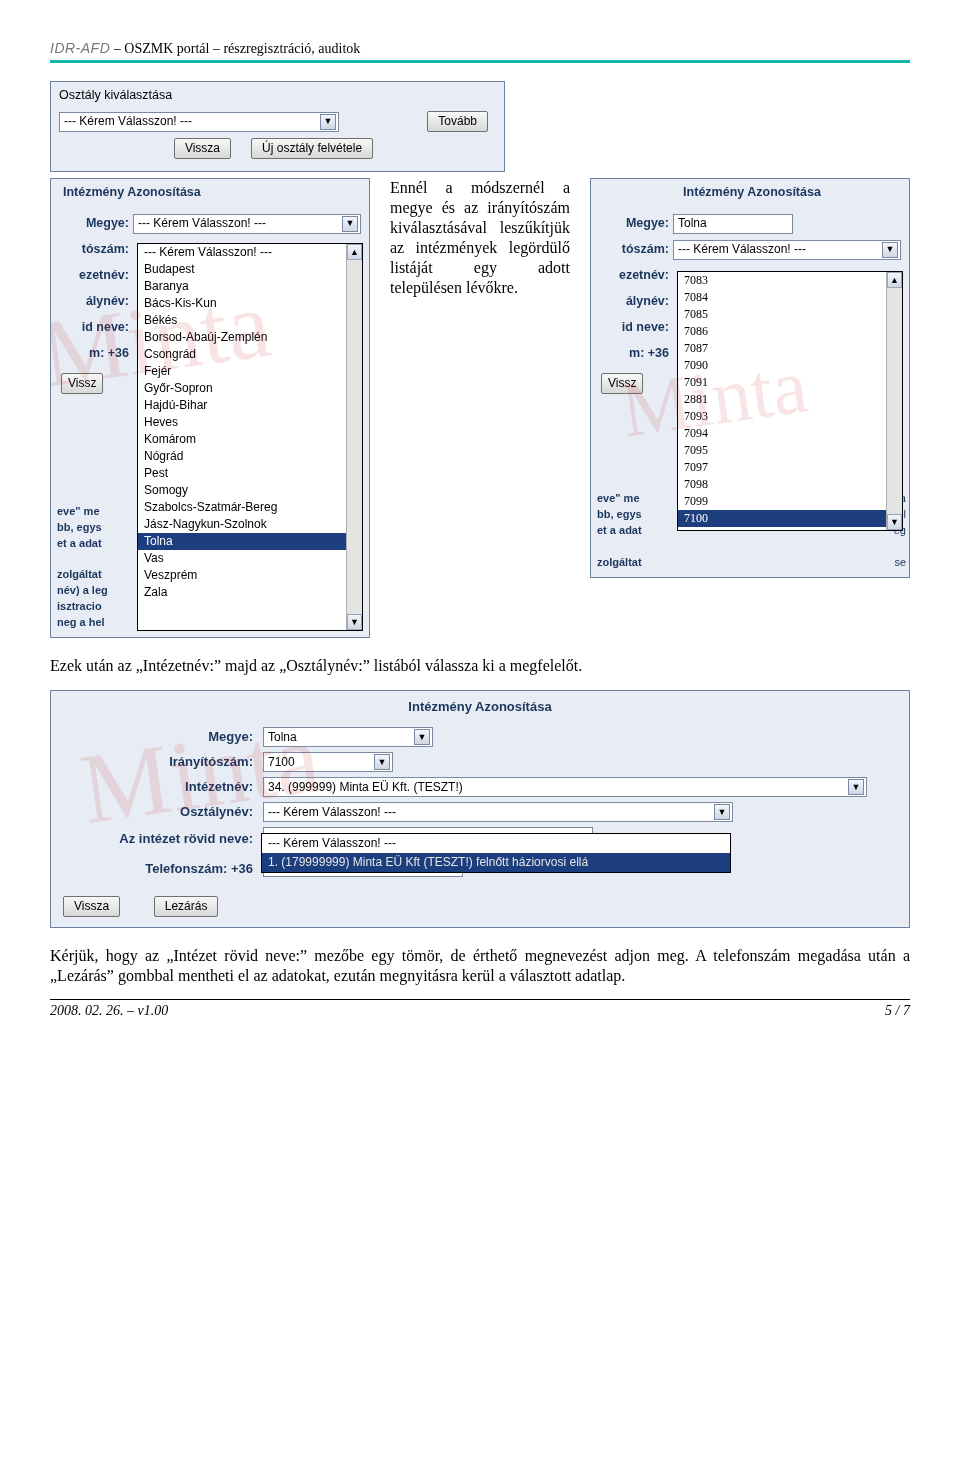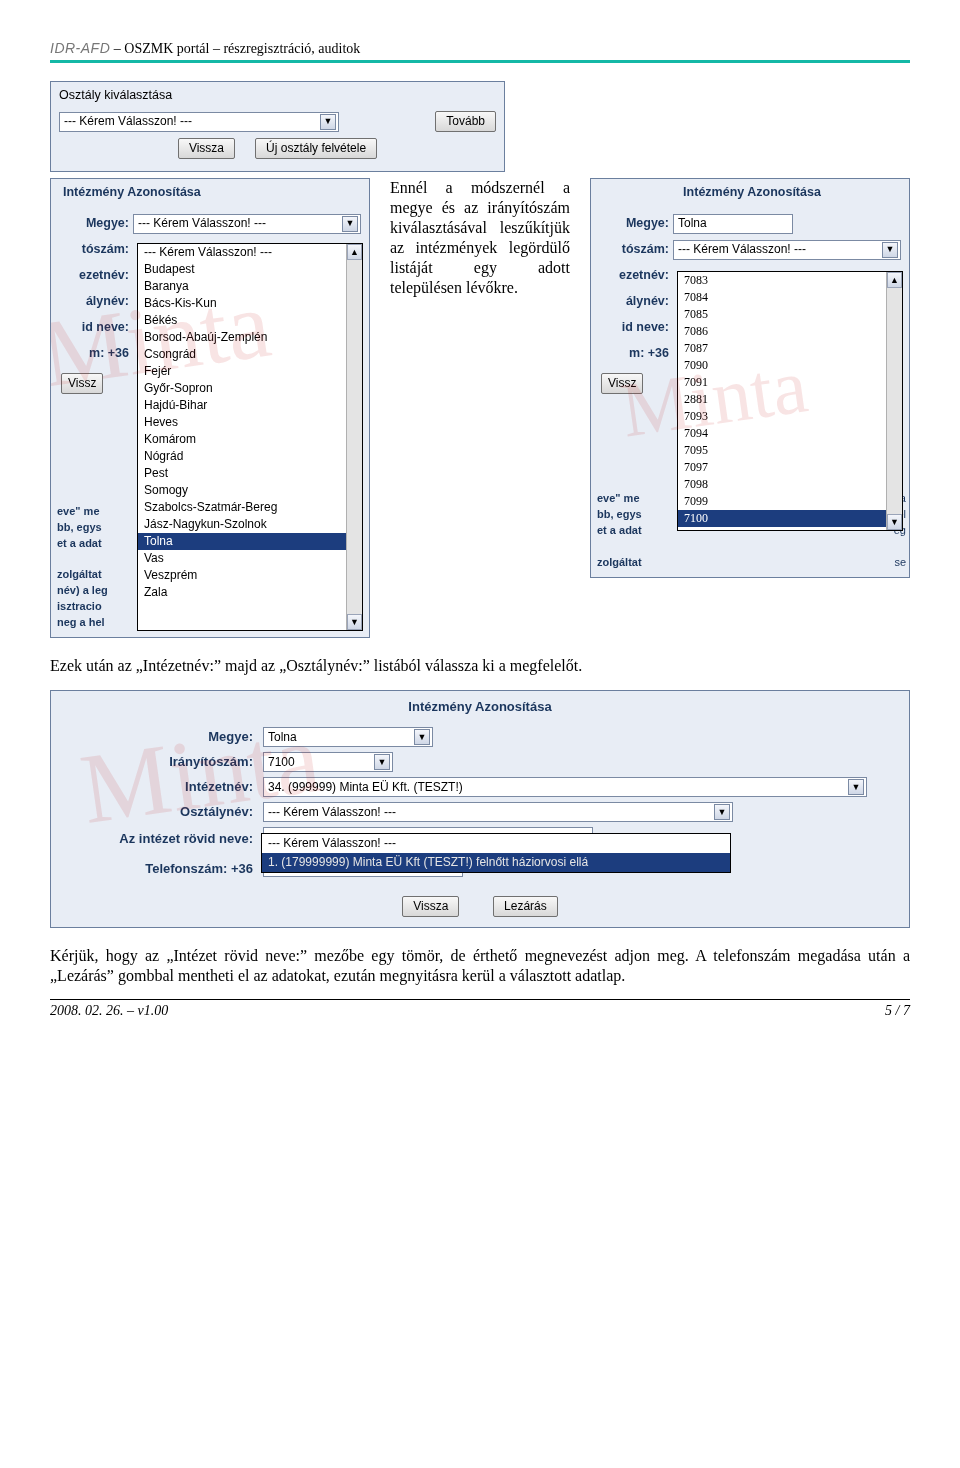--- a/index.html
+++ b/index.html
@@ -39,21 +39,21 @@
   .toprow .left { flex: 1; }
   .toprow .right { width: 455px; }
 
   
   .panel {
     border: 1px solid #6b7f9e;
     background: #e8edf5;
     font-family: Arial, Helvetica, sans-serif;
     font-size: 12.5px;
     color: #000;
-    padding: 6px 8px 8px 8px;
+    padding: 6px 16px 8px 8px;
     position: relative;
   }
   .panel .title {
     font-size: 12.5px;
     margin-bottom: 8px;
     color: #000;
   }
   .row {
     display:flex;
     align-items:center;
@@ -151,21 +151,21 @@
     font-family: Arial, sans-serif;
     font-size:13px;
     padding:8px 12px 10px 12px;
     margin: 6px 0 18px 0;
     position:relative;
   }
   .form3 .heading { font-weight:bold; color:#1b365d; text-align:center; margin-bottom:12px; }
   .form3 .f3row { display:flex; align-items:center; margin-bottom:5px; }
   .form3 .f3label { color:#1b365d; font-weight:bold; width:200px; text-align:right; padding-right:10px; }
   .form3 .f3val { flex:1; }
-  .form3 .btnrow { text-align:center; padding-top:10px; }
+  .form3 .btnrow { text-align:left; padding-top:10px; }
   .form3 .optionlist {
     position:absolute;
     border:1px solid #000; background:#fff;
     font-size:12px;
   }
   .form3 .optionlist .item { padding:2px 6px; white-space:nowrap; }
   .form3 .optionlist .item.hi { background:#1c3d7e; color:#e5e5e5; }
 
   .wm {
     position:absolute;

